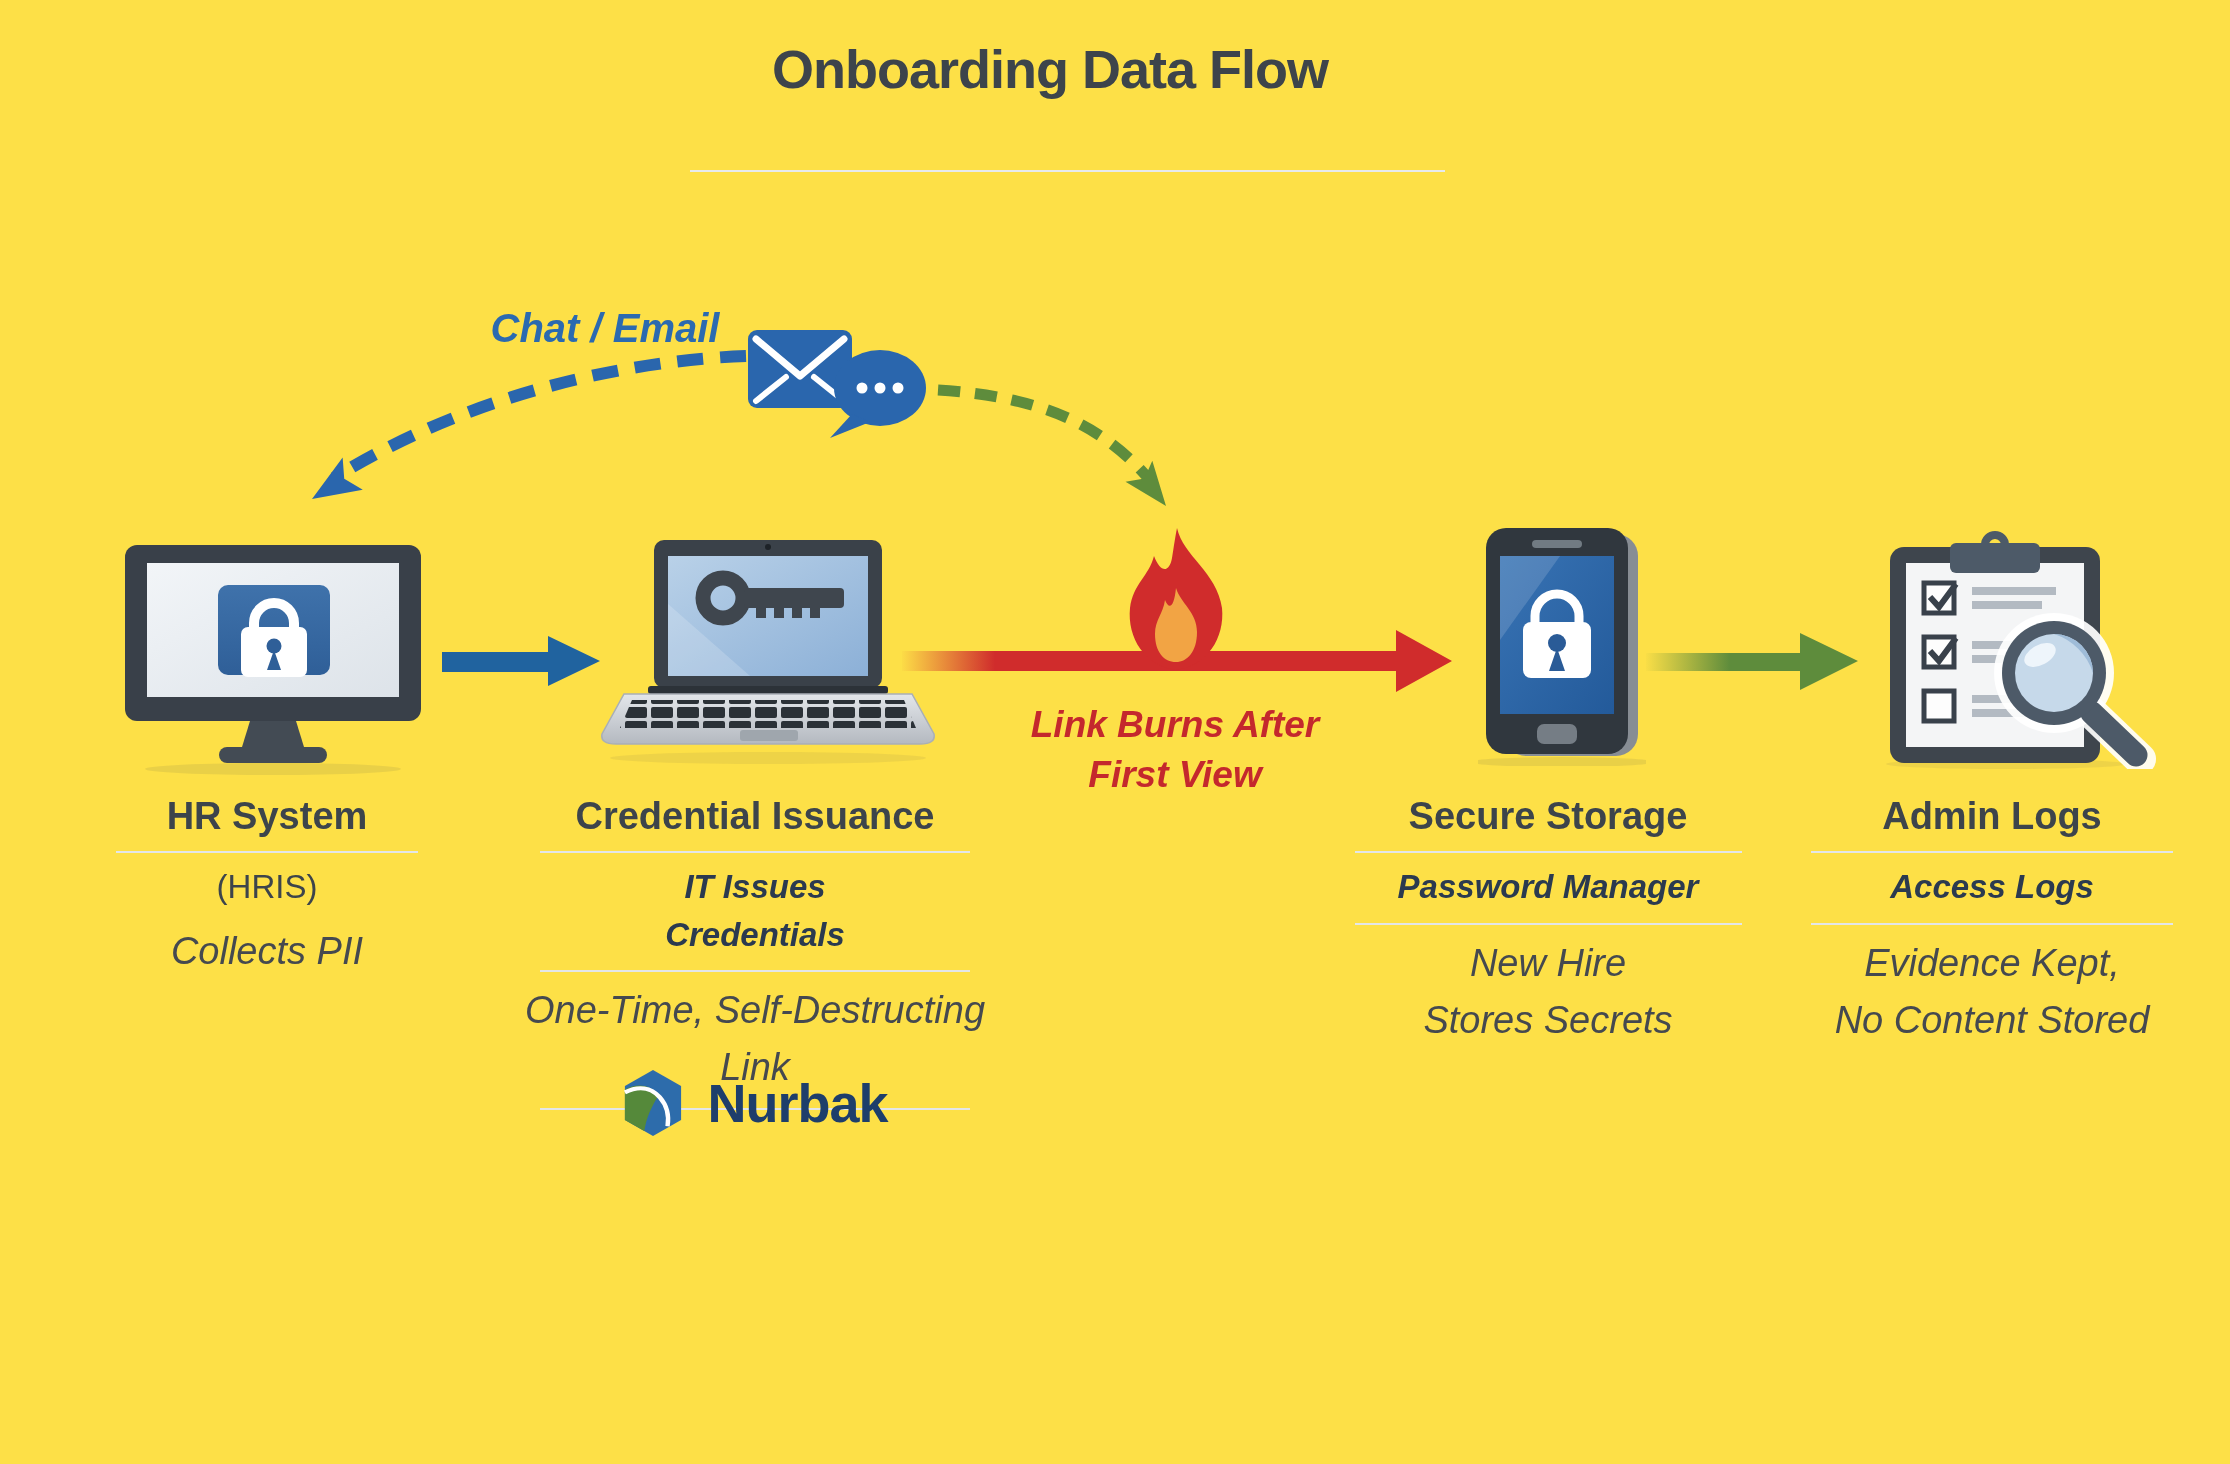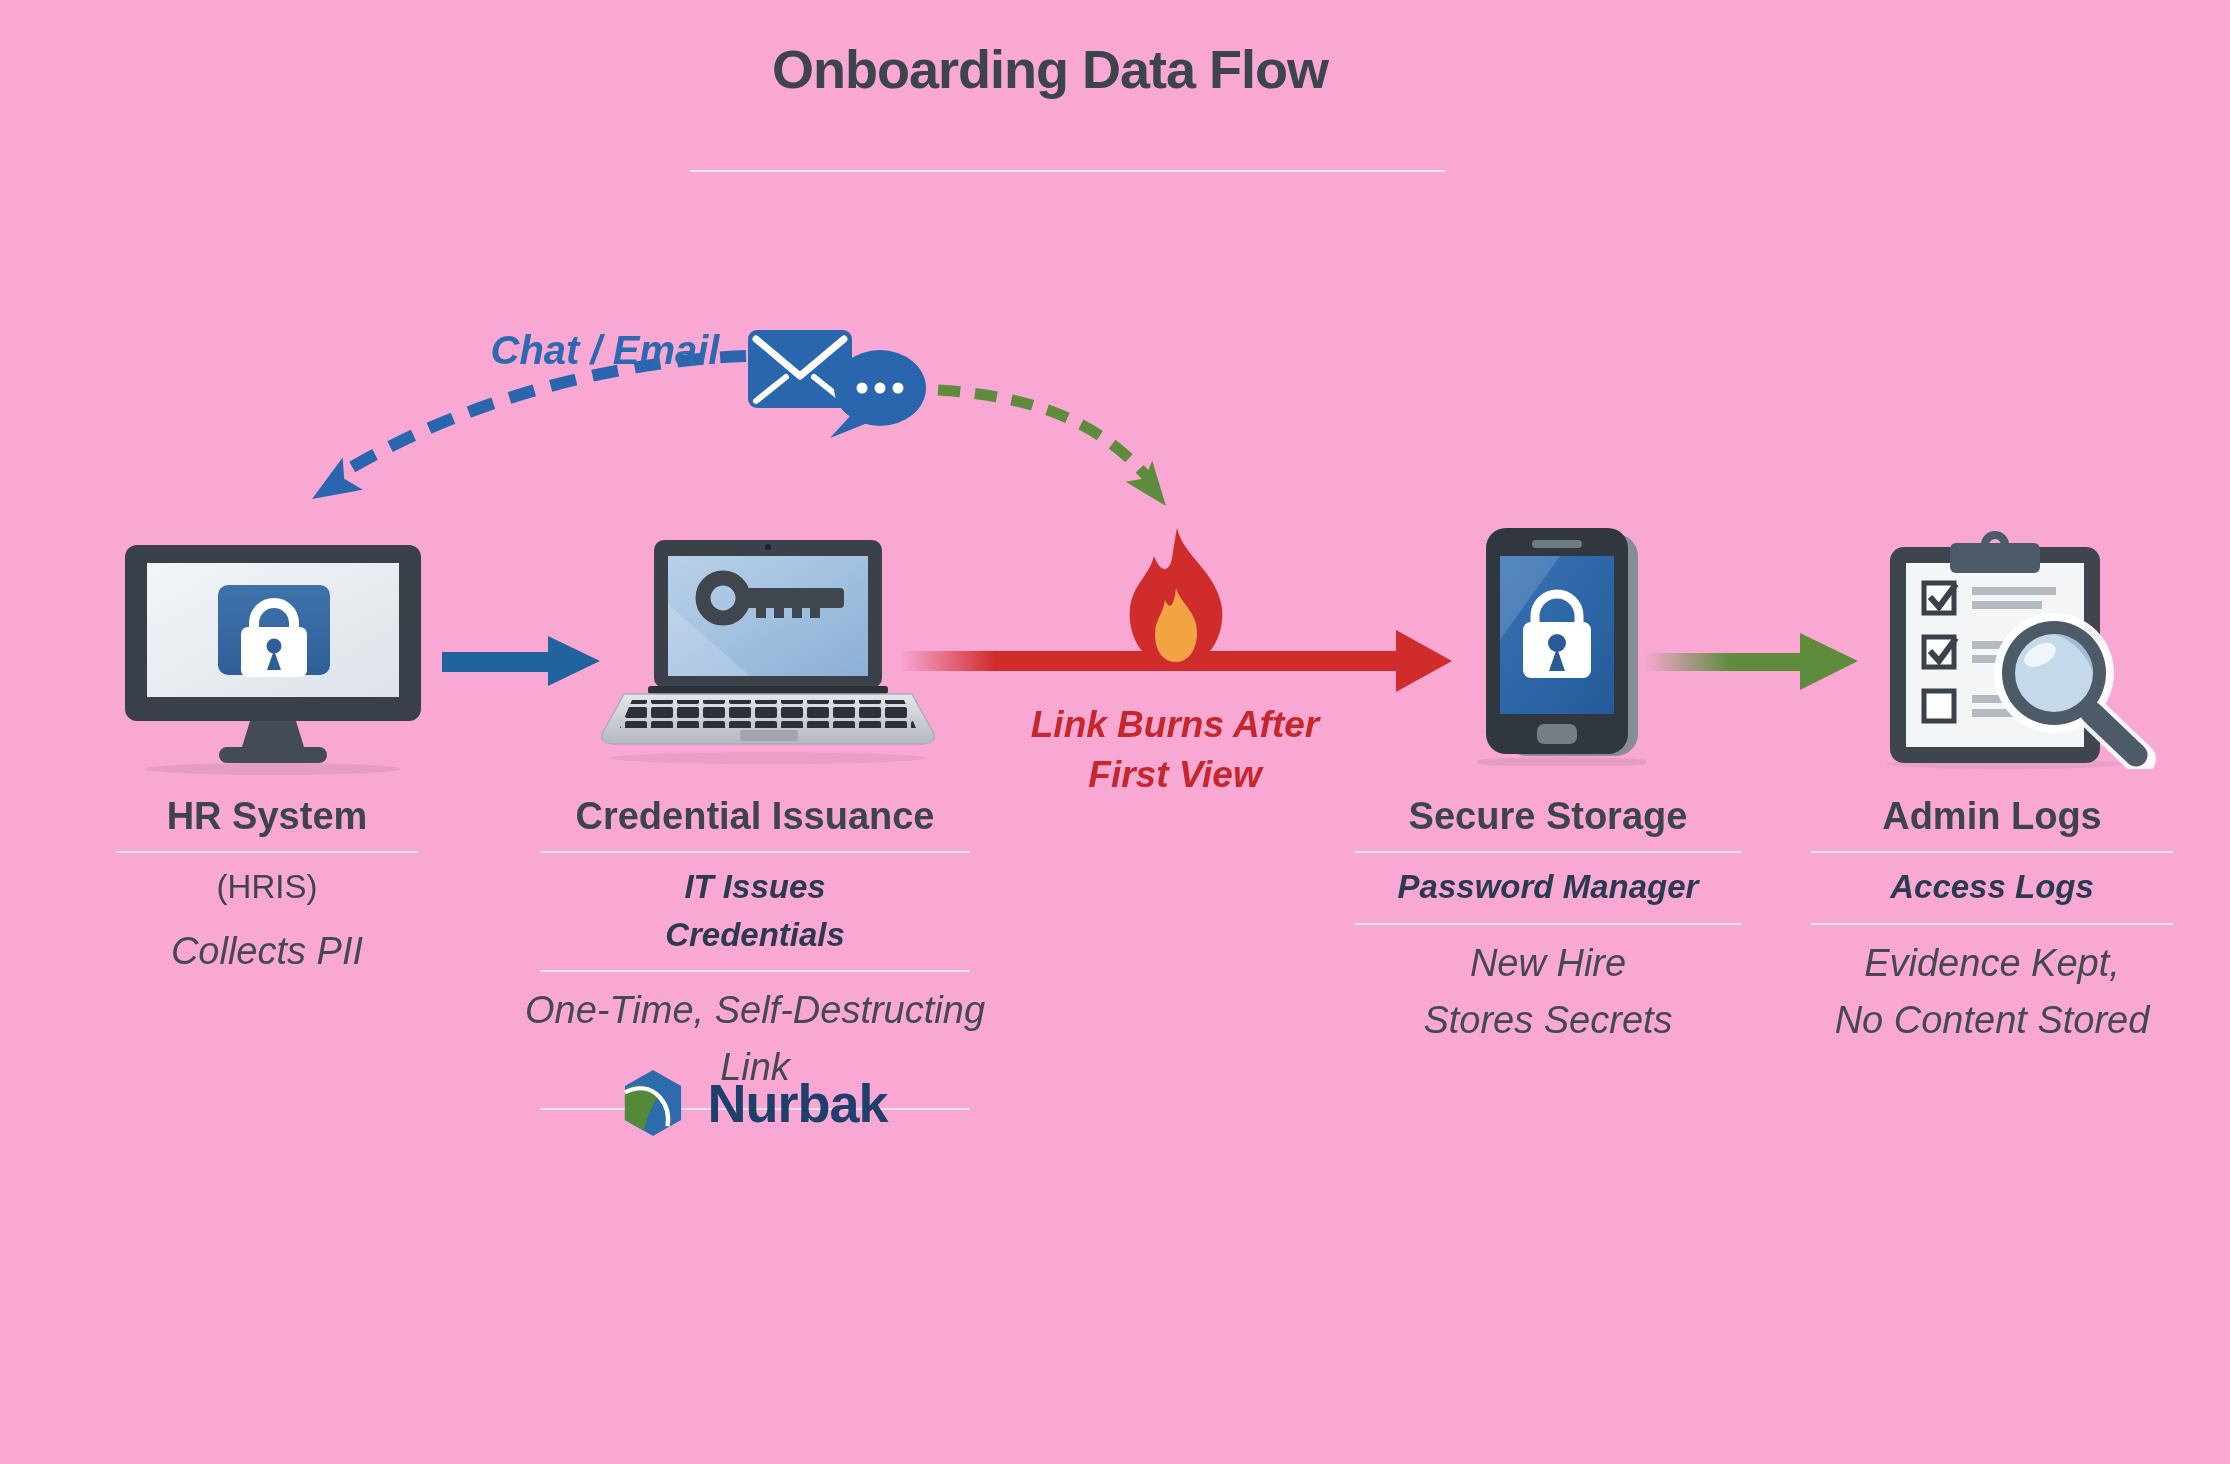--- a/index.html
+++ b/index.html
@@ -1,27 +1,27 @@
 <!DOCTYPE html>
 <html><head>
 <meta charset="utf-8">
 <style>
   html,body{margin:0;padding:0;background:#ffffff;}
   .canvas{
     position:relative;width:2230px;height:1464px;overflow:hidden;
-    background:#f9a8d4;font-family:"Liberation Sans",sans-serif;color:#40464d;
+    background:#fde047;font-family:"Liberation Sans",sans-serif;color:#40464d;
   }
   .abs{position:absolute;}
   .title{
     position:absolute;left:400px;top:38px;width:1300px;margin:0;
     text-align:center;font-size:54px;font-weight:700;color:#3d444b;letter-spacing:-1px;
   }
   .title-divider{position:absolute;left:690px;top:170px;width:755px;height:2px;background:#e7eaec;}
   .chat-label{
-    position:absolute;left:470px;top:328px;width:270px;text-align:center;
+    position:absolute;left:470px;top:306px;width:270px;text-align:center;
     font-size:40px;font-weight:700;font-style:italic;color:#2b6ab0;
   }
   .burn-label{
     position:absolute;left:1010px;top:700px;width:330px;text-align:center;
     font-size:37px;font-weight:700;font-style:italic;color:#c4282d;
     line-height:1.35;white-space:pre-line;
   }
   .station{position:absolute;top:795px;text-align:center;}
   .station-title{font-size:38px;font-weight:700;color:#3d444b;line-height:1.15;}
   .divider{height:2px;background:#e3e6e9;width:86%;margin:12px auto 10px auto;}

